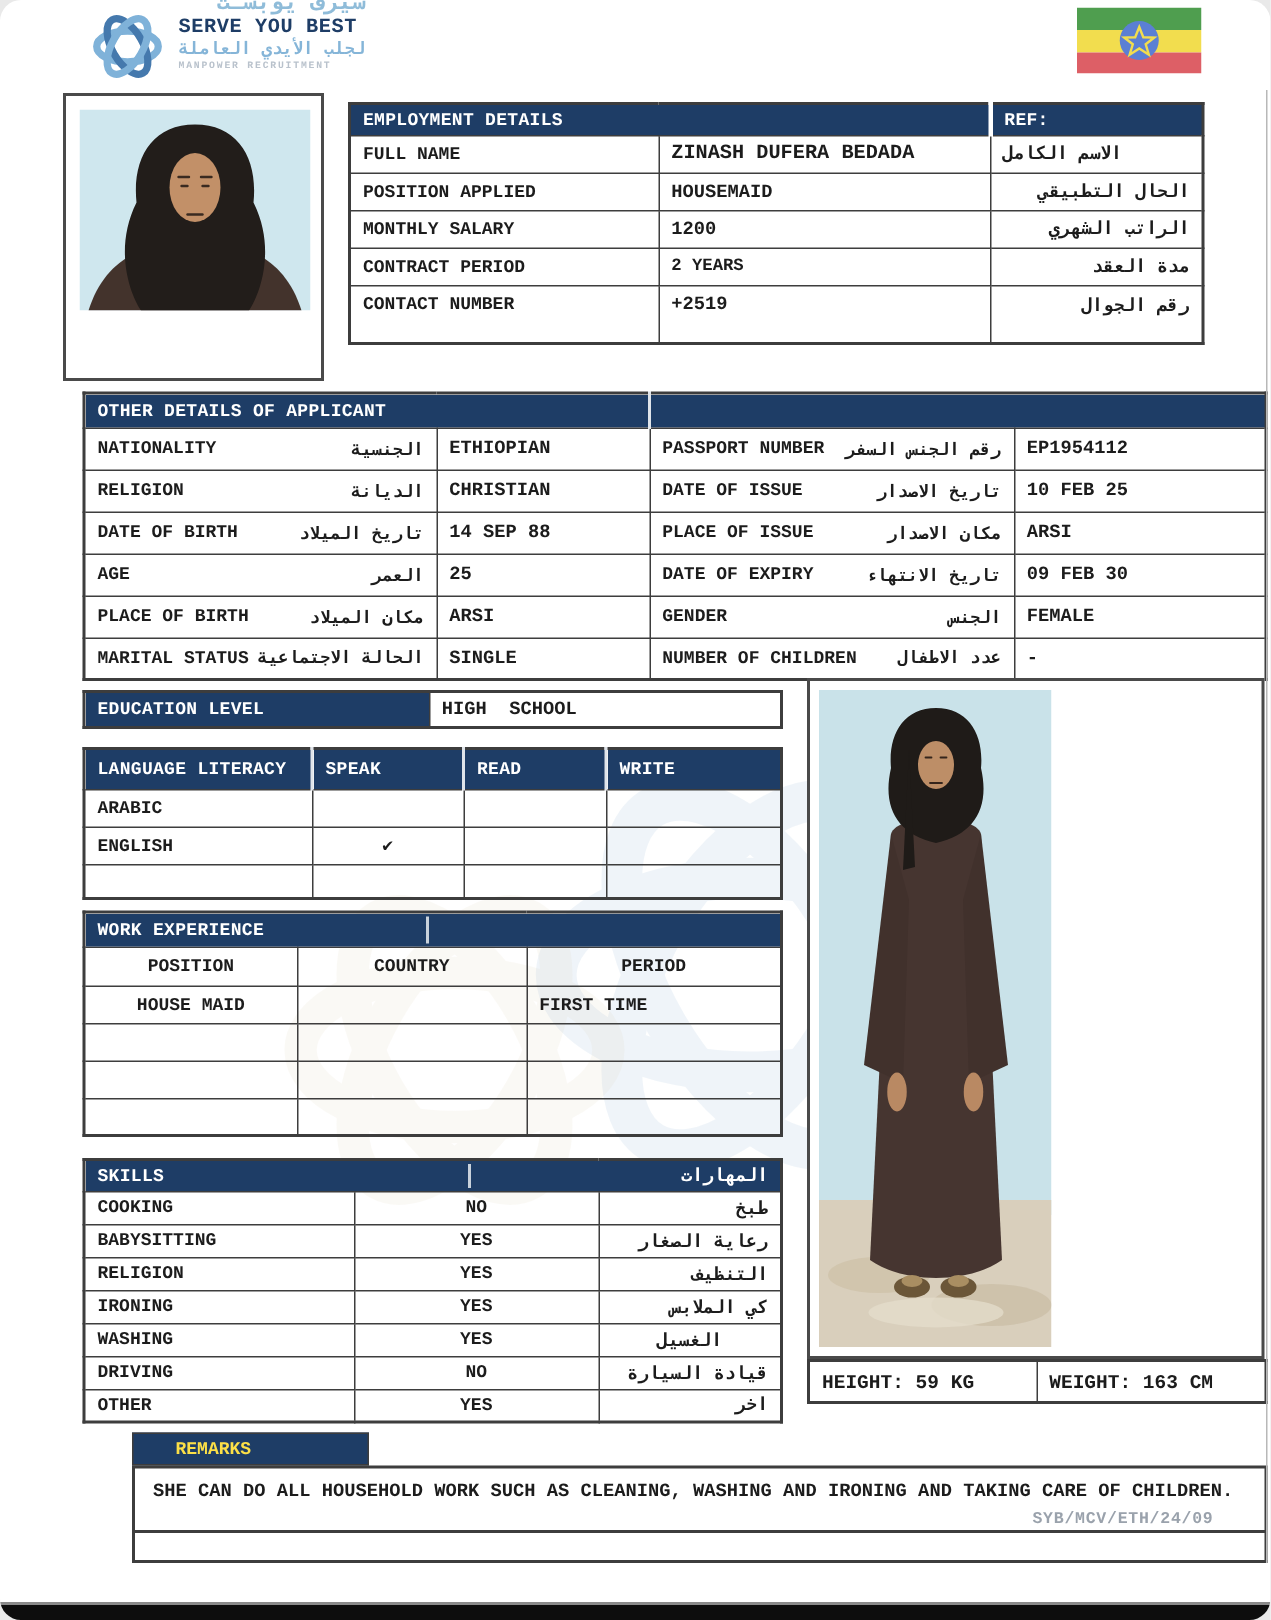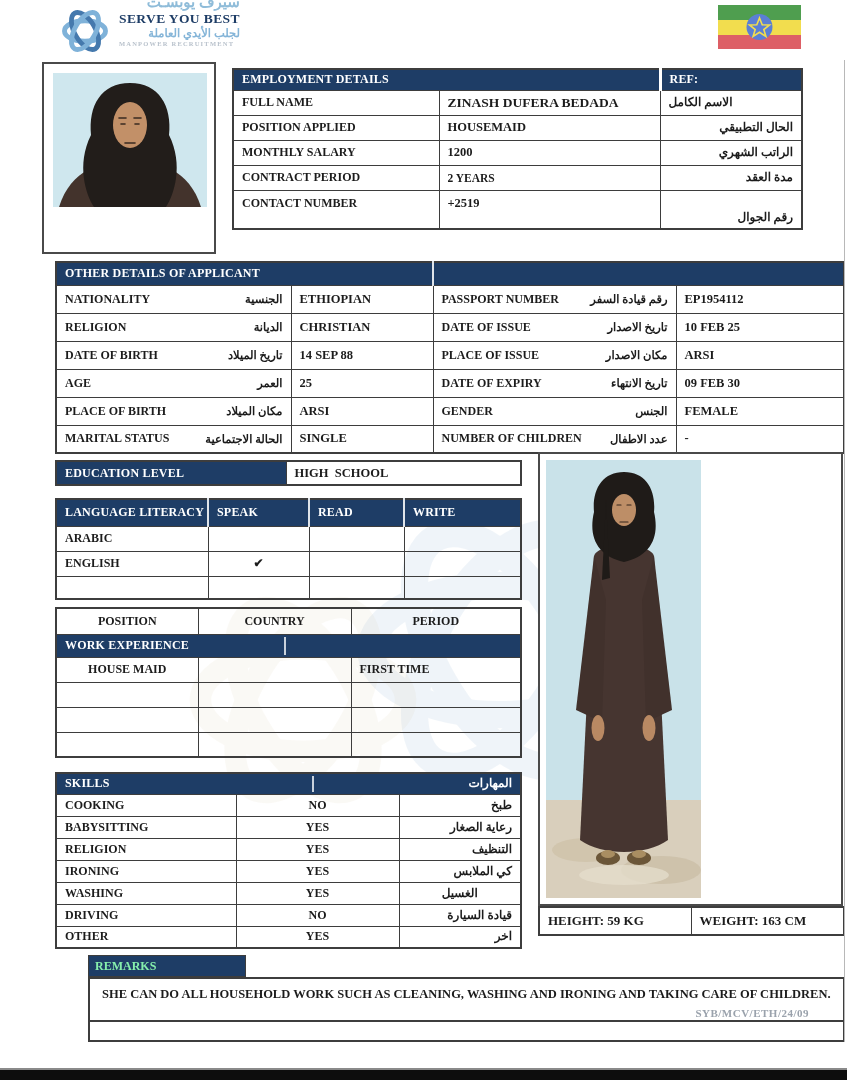--- a/index.html
+++ b/index.html
@@ -1,18 +1,18 @@
 <!DOCTYPE html>
 <html><head>
 <meta charset="utf-8">
 <style>
   :root{ --blue:#1e3d66; --bd:#3d3d3d; }
   html,body{margin:0;padding:0;background:#e9e9e9;}
   .page{position:relative;width:847px;height:1080px;background:#fff;overflow:hidden;
-        font-family:Liberation Serif, serif;color:#1c1c1c;}
+        font-family:Liberation Mono, monospace;color:#1c1c1c;border-radius:14px;}
   table{border-collapse:collapse;table-layout:fixed;}
   td{border:1px solid var(--bd);padding:2px 8px;font-size:12px;font-weight:700;vertical-align:middle;
      overflow:hidden;white-space:nowrap;background:transparent;}
   .outer{border:2px solid var(--bd);}
   .bar{background:var(--blue);color:#fff;font-weight:700;font-size:12px;letter-spacing:.2px;}
   td.bar + td.bar{border-left:2px solid #dfe4ea;}
   .ar{direction:rtl;font-weight:700;}
   .val{font-size:12.5px;}
   .lblcell{display:flex;justify-content:space-between;align-items:center;gap:4px;}
   .lblcell .ar{font-size:11.5px;}
@@ -22,21 +22,21 @@
   .bar-split{position:absolute;top:2px;bottom:2px;width:2px;background:rgba(230,235,240,.85);}
   
   .logo{position:absolute;left:58px;top:-8px;display:flex;gap:7px;align-items:flex-start;}
   .logo-text{display:flex;flex-direction:column;line-height:1.15;padding-top:2px;}
   .logo-ar-top{color:#8fbcd9;font-size:15px;font-weight:700;direction:rtl;}
   .logo-en{color:#1e3d66;font-size:13.5px;font-weight:800;letter-spacing:.4px;}
   .logo-ar-sub{color:#85b5d8;font-size:11.5px;font-weight:700;direction:rtl;}
   .logo-en-sub{color:#b9c2cc;font-size:6.5px;font-weight:700;letter-spacing:1.2px;}
   
   .remarks-tab{position:absolute;left:88px;top:955px;width:158px;height:22px;background:var(--blue);
-               color:#86efac;font-size:12px;font-weight:700;display:flex;align-items:center;padding:0 6px;
+               color:#fde047;font-size:12px;font-weight:700;display:flex;align-items:center;padding:0 28px;
                border:1px solid var(--bd);box-sizing:border-box;}
   .remarks-box{position:absolute;left:88px;top:977px;width:757px;box-sizing:border-box;}
   .remarks-text{border:2px solid var(--bd);height:45px;padding:4px 12px;font-size:12.5px;font-weight:700;
                 line-height:1.8;box-sizing:border-box;background:transparent;}
   .remarks-empty{border:2px solid var(--bd);border-top:none;height:20px;box-sizing:border-box;}
   .doc-code{position:absolute;right:38px;top:1007px;color:#9aa2ac;font-size:11px;font-weight:700;letter-spacing:.5px;}
   .edge-line{position:absolute;left:844px;top:60px;width:1px;height:982px;background:#b8b8b8;}
   .black-bar{position:absolute;left:0;top:1068px;width:847px;height:12px;
              background:linear-gradient(#8a8a8a 0 2px,#0d0d0d 2px);}
   .photo-frame{position:absolute;border:2px solid #4a4a4a;background:#fff;box-sizing:border-box;}
@@ -132,21 +132,21 @@
       <td class="ar" style="text-align:right">الراتب الشهري</td>
     </tr>
     <tr style="height:25px">
       <td>CONTRACT PERIOD</td>
       <td class="val" style="font-size:11.5px">2 YEARS</td>
       <td class="ar" style="text-align:right">مدة العقد</td>
     </tr>
     <tr style="height:39px">
       <td style="vertical-align:top;padding-top:5px">CONTACT NUMBER</td>
       <td class="val" style="vertical-align:top;padding-top:5px">+2519</td>
-      <td class="ar" style="vertical-align:top;padding-top:19px">رقم الجوال</td>
+      <td class="ar" style="vertical-align:top;padding-top:5px">رقم الجوال</td>
     </tr>
   </tbody>
     </table>
 
   <table class="abs outer" style="left:55px;top:261px;width:788px;">
     <colgroup>
         <col style="width:235px">
         <col style="width:142px">
         <col style="width:243px">
         <col style="width:168px">
@@ -160,21 +160,21 @@
       <td>
             <div class="lblcell">
               <span>NATIONALITY</span>
               <span class="ar">الجنسية</span>
             </div>
           </td>
       <td class="val">ETHIOPIAN</td>
       <td>
             <div class="lblcell">
               <span>PASSPORT NUMBER</span>
-              <span class="ar">رقم قيادة السفر</span>
+              <span class="ar">رقم الجنس السفر</span>
             </div>
           </td>
       <td class="val">EP1954112</td>
     </tr>
     <tr style="height:28px">
       <td>
             <div class="lblcell">
               <span>RELIGION</span>
               <span class="ar">الديانة</span>
             </div>
@@ -303,30 +303,30 @@
   </tbody>
     </table>
 
   <table class="abs outer" style="left:55px;top:607px;width:465px;">
     <colgroup>
         <col style="width:142px">
         <col style="width:153px">
         <col style="width:170px">
       </colgroup>
     <tbody>
-        <tr style="height:26px">
-      <td class="center">POSITION</td>
-      <td class="center">COUNTRY</td>
-      <td class="center">PERIOD</td>
-    </tr>
-    <tr style="height:23px">
+        <tr style="height:23px">
       <td class="bar barwrap" colspan="3" style="position:relative;">
         <span>WORK EXPERIENCE</span>
         <span class="bar-split" style="left:227px"></span>
       </td>
+    </tr>
+    <tr style="height:26px">
+      <td class="center">POSITION</td>
+      <td class="center">COUNTRY</td>
+      <td class="center">PERIOD</td>
     </tr>
     <tr style="height:25px">
       <td class="center">HOUSE MAID</td>
       <td></td>
       <td>FIRST TIME</td>
     </tr>
     <tr style="height:25px">
       <td></td>
       <td></td>
       <td></td>

